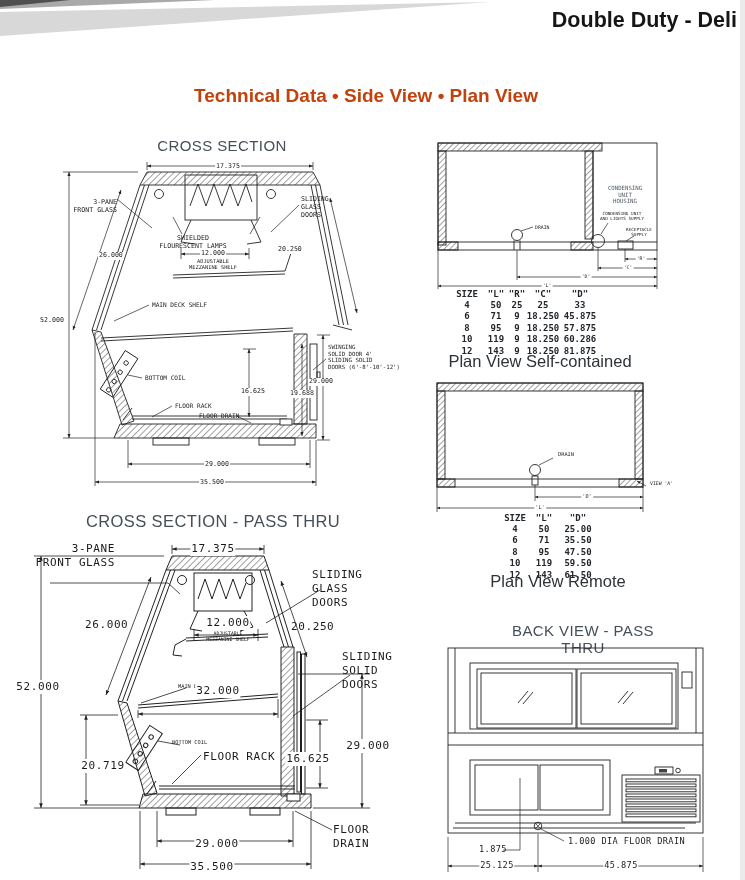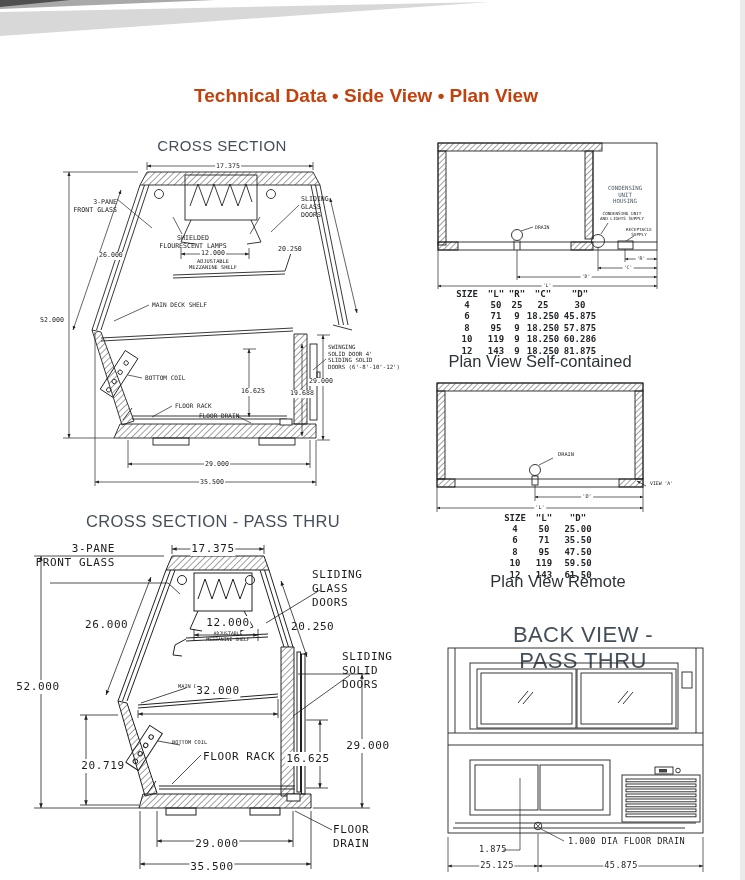--- a/index.html
+++ b/index.html
@@ -43,20 +43,21 @@
 <body>
 
 <svg class="abs" style="left:0;top:0" width="500" height="40" viewBox="0 0 500 40">
   <polygon points="0,0 215,0 0,9" fill="#a9a9a9"></polygon>
   <polygon points="0,0 70,0 0,7" fill="#4f4f4f"></polygon>
   <polygon points="0,12 0,36 490,2" fill="#d8d8d8"></polygon>
 </svg>
 <div class="edge-strip"></div>
 
 <div class="brand">
+  <div>Double Duty - Deli</div>
 </div>
 <div class="heading c" style="left:366px;top:85px;">Technical Data • Side View • Plan View</div>
 
 <div class="dtitle c" style="left:222px;top:137px;font-size:15px;">CROSS SECTION</div>
 
 <svg style="left:35px;top:158px" width="390" height="345" viewBox="0 0 390 345">
   <defs>
     <pattern id="ph1" width="4.5" height="4.5" patternUnits="userSpaceOnUse" patternTransform="rotate(45)">
       <line x1="0" y1="0" x2="0" y2="4.5" stroke="#444" stroke-width="1"></line>
     </pattern>
@@ -242,21 +243,21 @@
       <span>"L"</span>
       <span>"R"</span>
       <span>"C"</span>
       <span>"D"</span>
     </div>
     <div class="trow">
       <span>4</span>
       <span>50</span>
       <span>25</span>
       <span>25</span>
-      <span>30</span>
+      <span>33</span>
     </div>
     <div class="trow">
       <span>6</span>
       <span>71</span>
       <span>9</span>
       <span>18.250</span>
       <span>45.875</span>
     </div>
     <div class="trow">
       <span>8</span>
@@ -467,21 +468,21 @@
 <div class="lbl s5" style="left:172px;top:739px">BOTTOM COIL</div>
 <div class="lbl s11 c bg" style="left:103px;top:759px">20.719</div>
 <div class="lbl s11" style="left:203px;top:750px">FLOOR RACK</div>
 <div class="lbl s11 c bg" style="left:308px;top:752px">16.625</div>
 <div class="lbl s11 c bg" style="left:368px;top:739px">29.000</div>
 <div class="lbl s11" style="left:333px;top:823px">FLOOR
 DRAIN</div>
 <div class="lbl s11 c bg" style="left:217px;top:837px">29.000</div>
 <div class="lbl s11 c bg" style="left:212px;top:860px">35.500</div>
 
-<div class="dtitle c" style="left:583px;top:622px;font-size:22px;">BACK VIEW - PASS THRU</div>
+<div class="dtitle c" style="left:583px;top:622px;font-size:15px;">BACK VIEW - PASS THRU</div>
 
 <svg style="left:435px;top:645px" width="300" height="235" viewBox="0 0 300 235">
   <defs>
     <marker id="ar5" viewBox="0 0 10 10" refX="9" refY="5" markerWidth="6" markerHeight="6" orient="auto-start-reverse">
       <path d="M0,1.5 L9,5 L0,8.5 z" fill="#222" stroke="none"></path>
     </marker>
   </defs>
   <g stroke="#222" stroke-width="0.9" fill="none">
     <rect x="13" y="3" width="255" height="185"></rect>
     <line x1="20" y1="3" x2="20" y2="88"></line>

